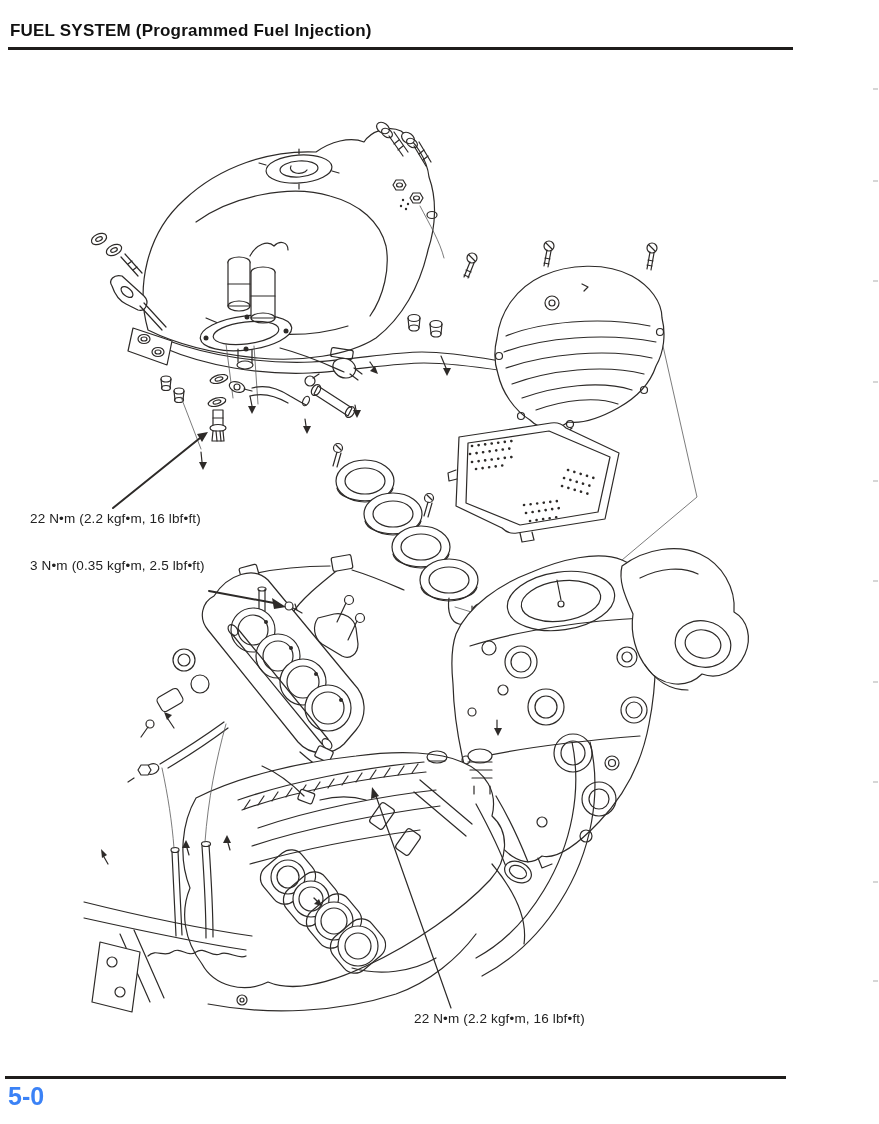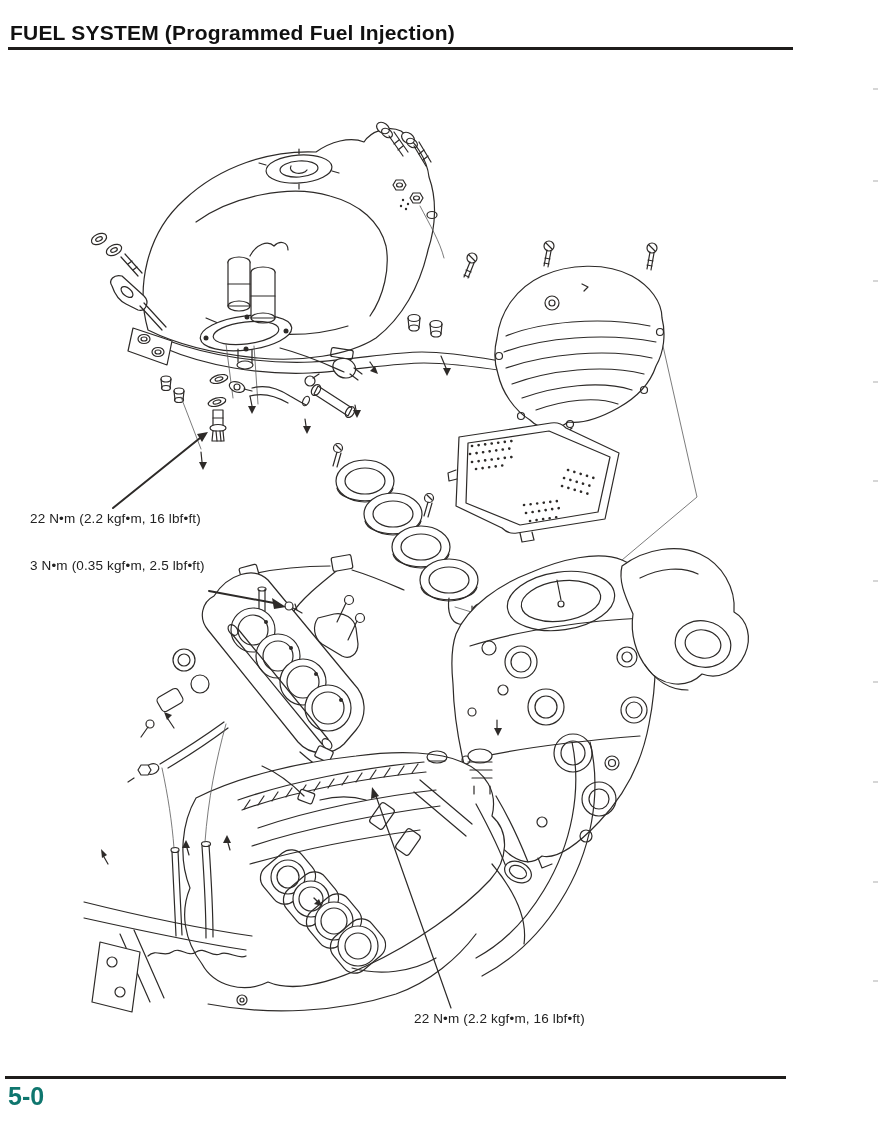--- a/index.html
+++ b/index.html
@@ -1,22 +1,22 @@
 <!DOCTYPE html>
 <html><head>
 <meta charset="utf-8">
 <style>
   html,body{margin:0;padding:0;background:#e8e8e8;}
   .page{position:relative;width:879px;height:1124px;background:#ffffff;overflow:hidden;
         font-family:"Liberation Sans", sans-serif;color:#1c1c1c;margin:0 auto;}
-  .title{position:absolute;left:10px;top:21px;font-size:21px;font-weight:bold;
+  .title{position:absolute;left:10px;top:21px;font-size:17px;font-weight:bold;
          letter-spacing:.2px;color:#111;white-space:nowrap;}
   .header-rule{position:absolute;left:8px;top:47px;width:785px;height:3px;background:#1f1d1b;}
   .footer-rule{position:absolute;left:5px;top:1076px;width:781px;height:3px;background:#1f1d1b;}
-  .page-number{position:absolute;left:8px;top:1082px;font-size:25px;font-weight:bold;color:#0f766e;}
+  .page-number{position:absolute;left:8px;top:1082px;font-size:25px;font-weight:bold;color:#3b82f6;}
   .ann{position:absolute;font-size:13.5px;letter-spacing:.15px;color:#222;white-space:nowrap;}
   .edge-mark{position:absolute;right:1px;width:5px;height:2px;background:#d6d6d6;}
   svg.art{position:absolute;left:0;top:0;}
   svg.art *{stroke:#2d2a28;fill:none;stroke-width:1.2;stroke-linecap:round;stroke-linejoin:round;}
   svg.art .f{fill:#ffffff;}
   svg.art .ink{fill:#2d2a28;stroke:none;}
   svg.art .dots{stroke-width:2.6;stroke-dasharray:.1 6.5;}
   svg.art .thin{stroke-width:.8;stroke:#5a5a5a;}
   svg.art .thick{stroke-width:2;}
 </style>

